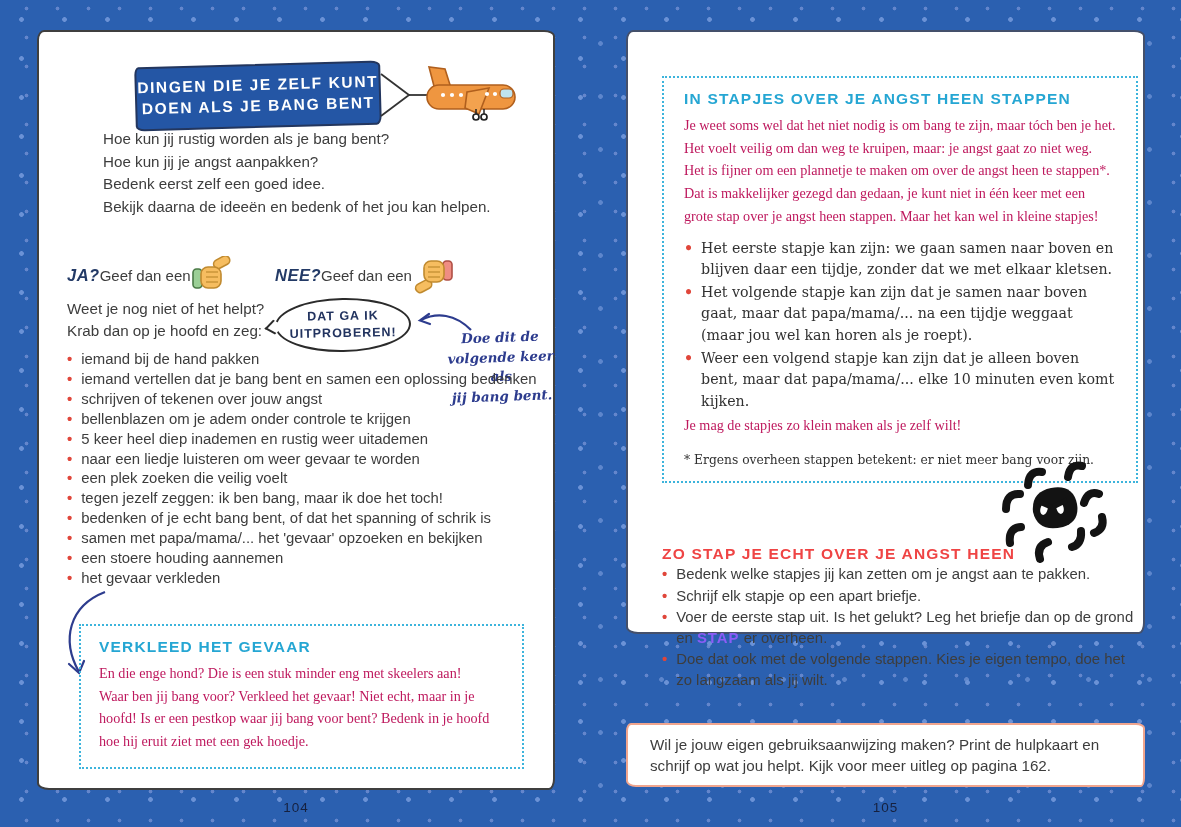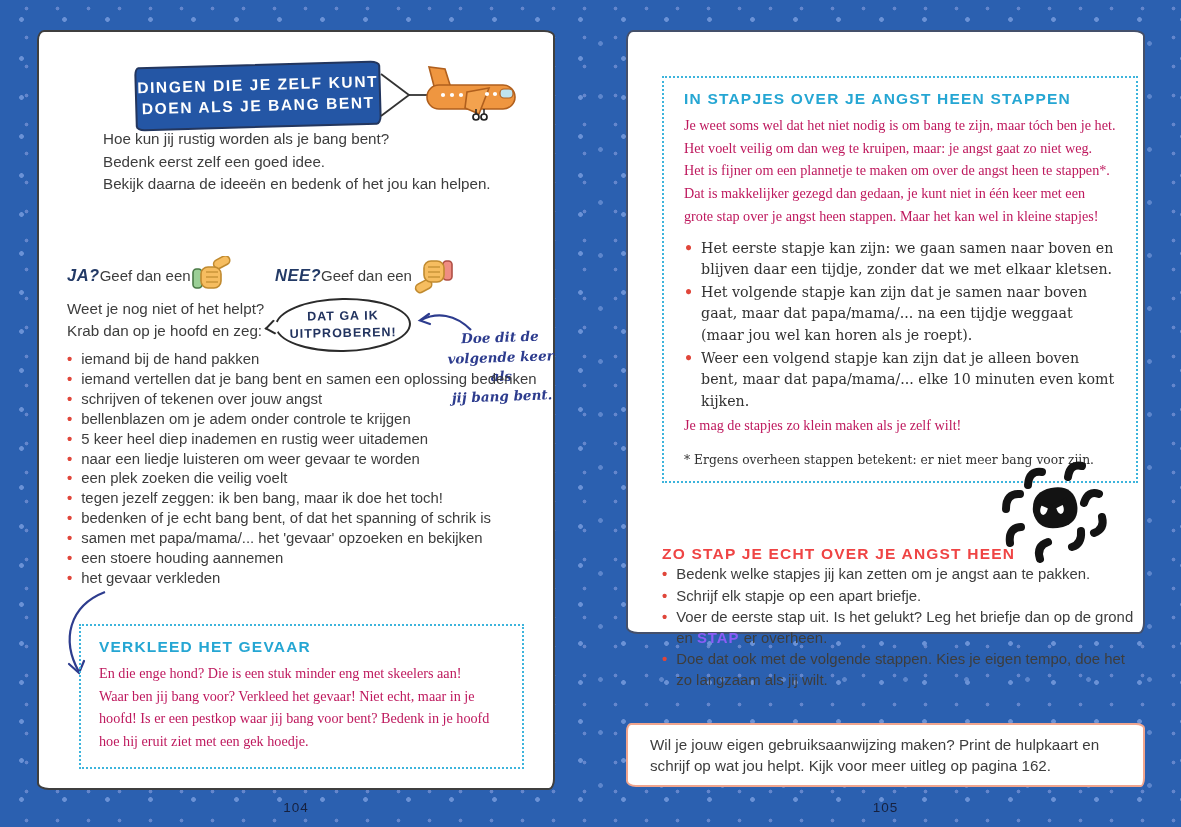--- a/index.html
+++ b/index.html
@@ -120,20 +120,21 @@
       <circle cx="66" cy="34" r="2.1" fill="#fff"></circle>
     <circle cx="74" cy="34" r="2.1" fill="#fff"></circle>
     <line x1="55" y1="49" x2="55" y2="55" stroke="#222" stroke-width="1.5"></line>
     <line x1="63" y1="49" x2="63" y2="55" stroke="#222" stroke-width="1.5"></line>
     <circle cx="55" cy="57" r="3" fill="#fff" stroke="#222" stroke-width="1.7"></circle>
     <circle cx="63" cy="57" r="3" fill="#fff" stroke="#222" stroke-width="1.7"></circle>
   </svg>
 
   <div class="intro">
     <div>Hoe kun jij rustig worden als je bang bent?</div>
+    <div>Hoe kun jij je angst aanpakken?</div>
     <div>Bedenk eerst zelf een goed idee.</div>
     <div>Bekijk daarna de ideeën en bedenk of het jou kan helpen.</div>
   </div>
 
   <div class="janee-group" id="ja-group">
     <span class="janee-label">JA?</span>
     <span>Geef dan een</span>
     <svg width="42" height="38" viewBox="0 0 42 38">
       <rect x="2" y="13" width="9" height="19" rx="3.5" fill="#9bcf96" stroke="#4a7a46" stroke-width="1.6"></rect>
       <rect x="22" y="2" width="17" height="9" rx="4.5" fill="#f6bd60" stroke="#c08a2f" stroke-width="1.6" transform="rotate(-28 30 6)"></rect>

